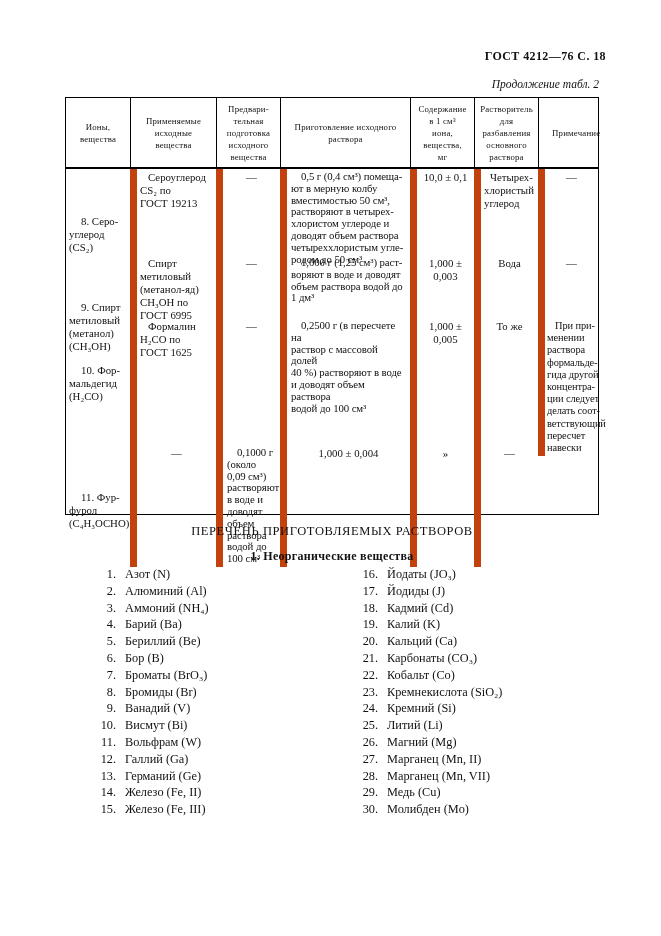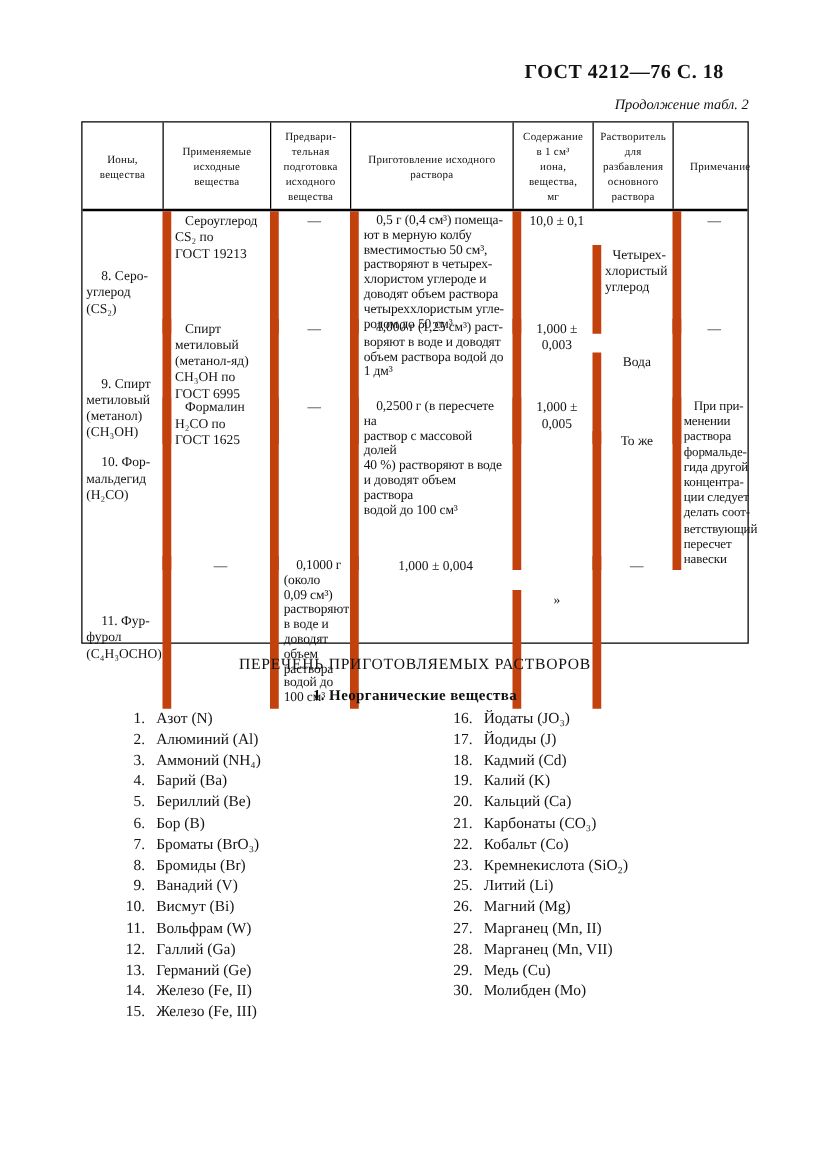--- a/index.html
+++ b/index.html
@@ -4,22 +4,22 @@
 <style>
   html,body{margin:0;padding:0;}
   body{
     width:661px;height:936px;position:relative;background:#ffffff;color:#121212;
     font-family:"Liberation Serif", serif;
     -webkit-font-smoothing:antialiased;
   }
   *{box-sizing:border-box;}
 
   .gost-header{
-    position:absolute;top:49px;right:82px;
-    font-weight:bold;font-size:16px;letter-spacing:0.4px;white-space:nowrap;
+    position:absolute;top:49px;right:55px;
+    font-weight:bold;font-size:12px;letter-spacing:0.4px;white-space:nowrap;
   }
   .table-caption{
     position:absolute;top:78px;right:62px;
     font-style:italic;font-size:11.5px;white-space:nowrap;
   }
 
   .subst-table{
     position:absolute;left:65px;top:97px;width:534px;
     border:1.5px solid #000;
   }
@@ -41,21 +41,21 @@
     padding:2px 3px;font-size:10.8px;line-height:13px;white-space:pre-line;
     overflow:visible;
   }
   .td:first-child{border-left:none;}
 
   .c-ions{text-indent:12px;margin-top:44px;}
   .c-src{text-indent:8px;}
   .c-prep{text-align:center;text-indent:0;}
   .c-make{line-height:11.8px;letter-spacing:-0.1px;text-indent:10px;padding:2px 4px;}
   .c-cont{text-align:center;padding:2px 1px;}
-  .c-solv{text-align:center;margin-top:27px;}
+  .c-solv{text-align:center;}
   .c-solv.left{text-align:left;text-indent:6px;}
   .c-note{text-align:center;}
   .c-note.text{text-align:left;font-size:10.4px;line-height:12.2px;letter-spacing:-0.1px;text-indent:8px;padding:2px 2px;}
 
   .list-title{
     position:absolute;left:65px;top:524px;width:534px;text-align:center;
     font-weight:normal;font-size:12.5px;letter-spacing:0.6px;
   }
   .list-subtitle{
     position:absolute;left:65px;top:549px;width:534px;text-align:center;
@@ -279,20 +279,24 @@
     </div>
   <div class="list-item">
       <span class="num">22.</span>
       <span class="label">Кобальт (Co)</span>
     </div>
   <div class="list-item">
       <span class="num">23.</span>
       <span class="label">Кремнекислота (SiO₂)</span>
     </div>
   <div class="list-item">
+      <span class="num">24.</span>
+      <span class="label">Кремний (Si)</span>
+    </div>
+  <div class="list-item">
       <span class="num">25.</span>
       <span class="label">Литий (Li)</span>
     </div>
   <div class="list-item">
       <span class="num">26.</span>
       <span class="label">Магний (Mg)</span>
     </div>
   <div class="list-item">
       <span class="num">27.</span>
       <span class="label">Марганец (Mn, II)</span>

